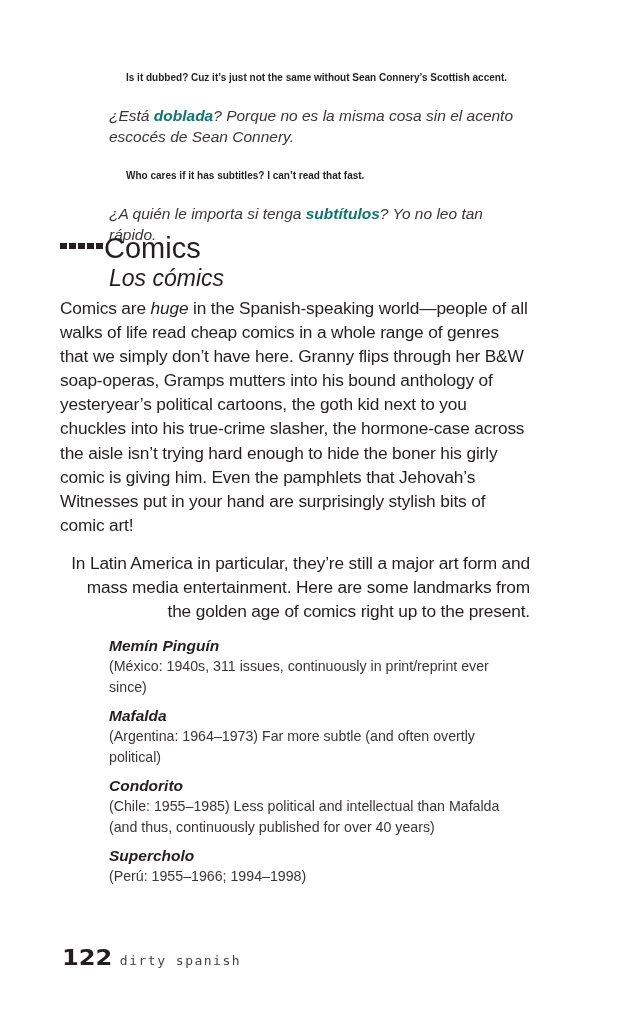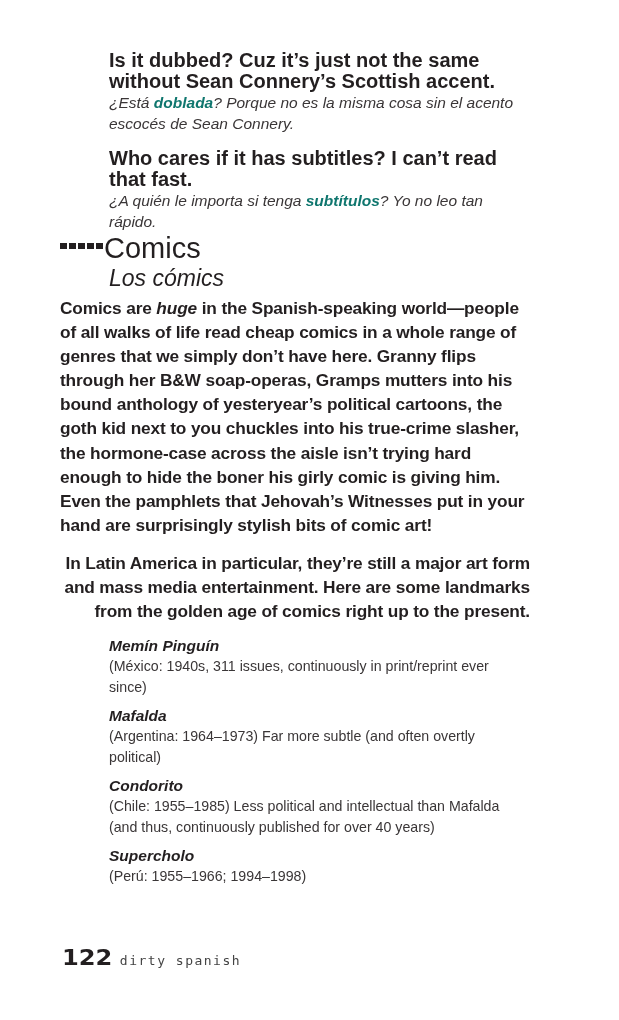--- a/index.html
+++ b/index.html
@@ -1,34 +1,34 @@
 <!DOCTYPE html>
 <html><head>
 <meta charset="utf-8">
 <style>
   html, body { margin: 0; padding: 0; background: #ffffff; }
   body { width: 619px; height: 1020px; position: relative; overflow: hidden;
          font-family: "Liberation Sans", sans-serif; color: #231f20; }
   .page { position: absolute; left: 0; top: 0; width: 619px; height: 1020px; }
 
   .phrase { position: absolute; left: 109px; width: 420px; }
-  .phrase .en { font-size: 20px; font-weight: bold; line-height: 21px; margin: 0; }
+  .phrase .en { font-size: 10px; font-weight: bold; line-height: 21px; margin: 17px; }
   .phrase .en b { font-weight: 900; }
   .phrase .es { font-size: 15.5px; font-style: italic; line-height: 21px; margin: 0; color: #3a3637; }
   .phrase .es b { font-weight: bold; color: #0f766e; }
   #phrase-1 { top: 50px; }
   #phrase-2 { top: 148px; }
 
   .section-head { position: absolute; left: 60px; top: 232px; }
   .section-head .dots { display: inline-flex; gap: 2px; vertical-align: middle; margin-right: 1px; position: relative; top: -2px; }
   .section-head .dots span { display: inline-block; width: 7px; height: 6px; background: #231f20; }
   .section-head .title { font-size: 29px; line-height: 32px; vertical-align: middle; }
   .section-head .subtitle { font-size: 23px; font-style: italic; line-height: 28px; margin-left: 49px; margin-top: 0px; }
 
-  .body-text { position: absolute; left: 60px; width: 470px; font-size: 17.3px; line-height: 24.1px; margin: 0; color: #231f20; letter-spacing: -0.15px; font-weight: bold; }
+  .body-text { position: absolute; left: 60px; width: 470px; font-size: 17.3px; line-height: 24.1px; margin: 0; color: #231f20; letter-spacing: -0.15px; }
   .body-text i { font-style: italic; }
   #para-1 { top: 296px; }
   #para-2 { top: 551px; text-align: right; }
 
   .comics-list { position: absolute; left: 109px; top: 636px; width: 410px; }
   .comic { margin-bottom: 9px; }
   .comic .name { font-size: 15.5px; font-weight: bold; font-style: italic; line-height: 20px; margin: 0; }
   .comic .desc { font-size: 14.2px; line-height: 20.5px; margin: 0; color: #3a3637; }
 
   .footer { position: absolute; left: 62px; top: 946px; display: flex; align-items: baseline; gap: 14px; }

